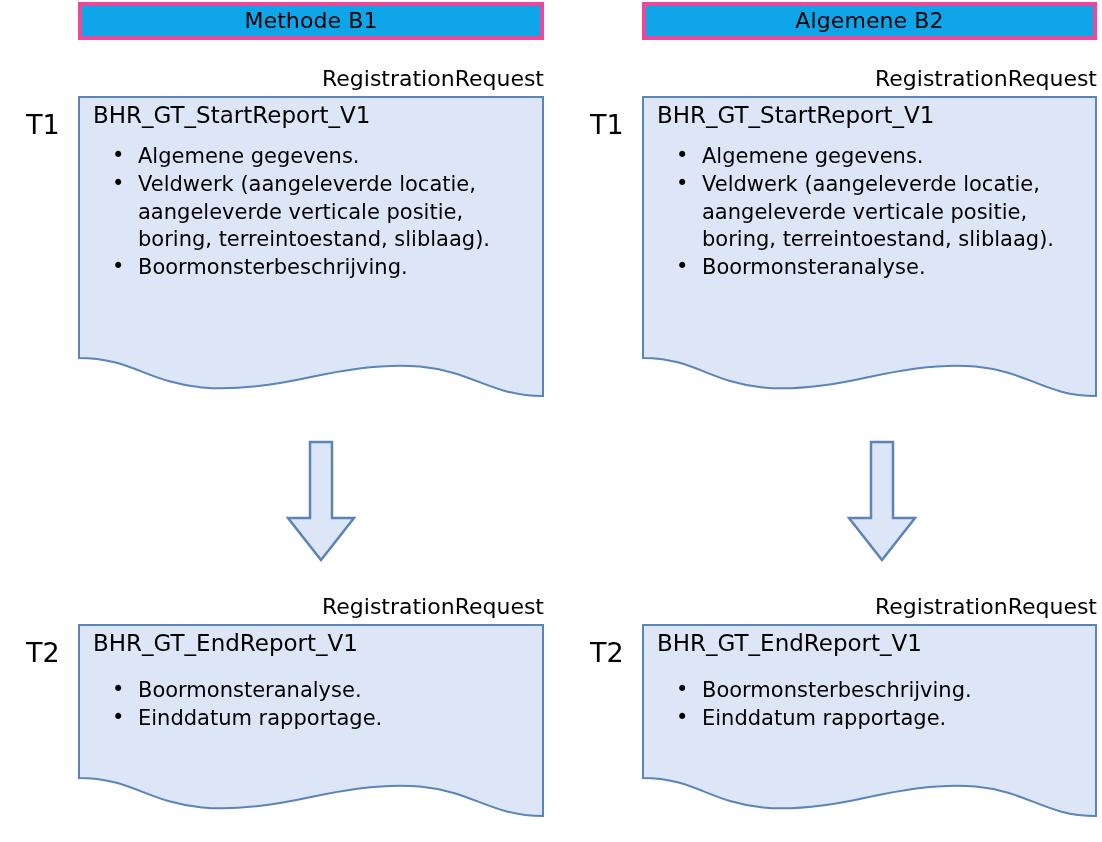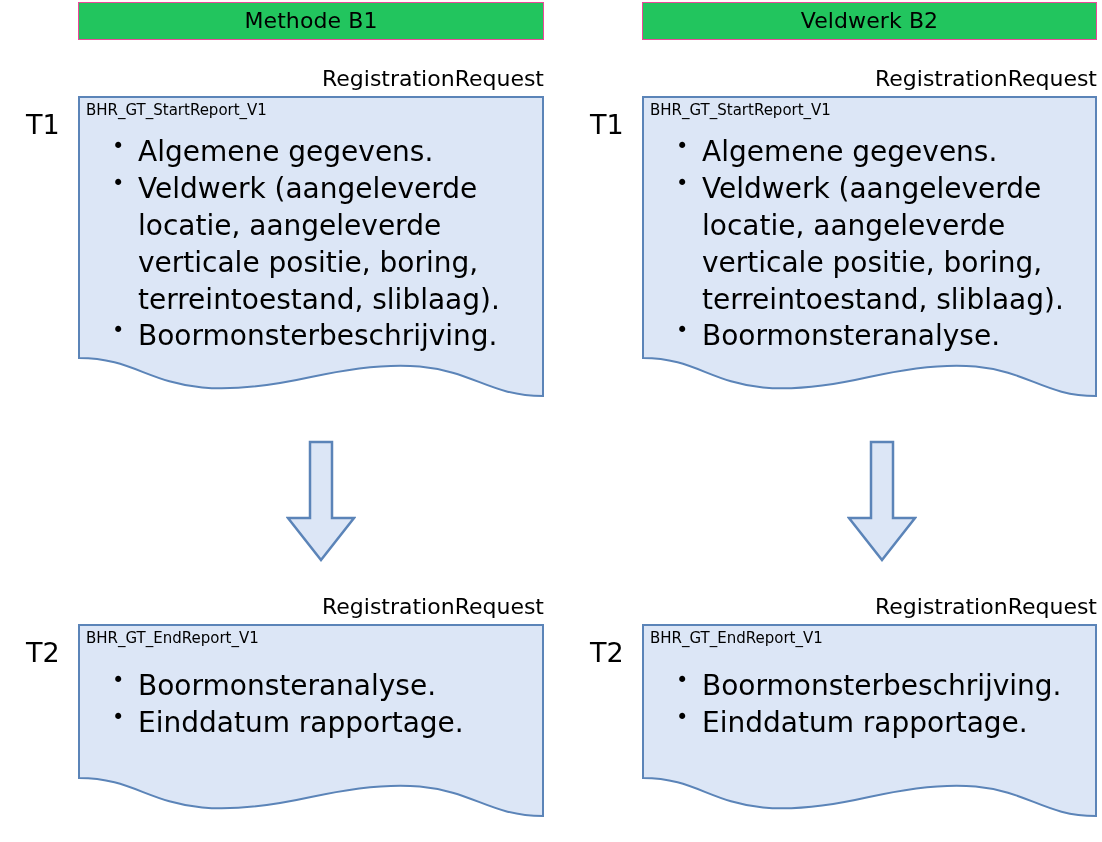--- a/index.html
+++ b/index.html
@@ -21,22 +21,22 @@
     inset: 0;
     width: 1102px;
     height: 842px;
   }
 
   
   .method-header {
     position: absolute;
     box-sizing: border-box;
     height: 38px;
-    background: #22c55e;
-    border: 1px solid #ec4899;
+    background: #0ea5e9;
+    border: 4px solid #ec4899;
     display: flex;
     align-items: center;
     justify-content: center;
     font-size: 22px;
     line-height: 1;
     letter-spacing: 0.1px;
   }
   #method-header-b1 { left: 78px;  top: 2px;  width: 466px; }
   #method-header-b2 { left: 642px; top: 2px;  width: 455px; }
 
@@ -77,32 +77,33 @@
     overflow: visible;
   }
   .doc-content {
     position: absolute;
     left: 0;
     top: 0;
     box-sizing: border-box;
     padding: 6px 10px 0 8px;
   }
   .doc-title {
-    font-size: 15px;
+    font-size: 23px;
     line-height: 1.18;
     white-space: nowrap;
+    margin-left: 7px;
   }
   .doc-list {
     margin: 14px 0 0 0;
     padding: 0 0 0 52px;
     list-style: none;
   }
   .doc-list li {
     position: relative;
-    font-size: 28px;
+    font-size: 21px;
     line-height: 1.32;
     padding-left: 0;
   }
   .doc-list li::before {
     content: "\2022";
     position: absolute;
     left: -26px;
     top: -1px;
     font-size: 21px;
     line-height: 1.32;
@@ -129,21 +130,21 @@
 </style>
 </head>
 <body>
 
 <div id="diagram">
 
   <div class="method-header" id="method-header-b1">
     <span>Methode B1</span>
   </div>
   <div class="method-header" id="method-header-b2">
-    <span>Veldwerk B2</span>
+    <span>Algemene B2</span>
   </div>
 
   <div class="req-caption" id="req-caption-l-t1">RegistrationRequest</div>
   <div class="req-caption" id="req-caption-r-t1">RegistrationRequest</div>
   <div class="req-caption" id="req-caption-l-t2">RegistrationRequest</div>
   <div class="req-caption" id="req-caption-r-t2">RegistrationRequest</div>
 
   <div class="time-label" id="time-label-l-t1">T1</div>
   <div class="time-label" id="time-label-r-t1">T1</div>
   <div class="time-label" id="time-label-l-t2">T2</div>

